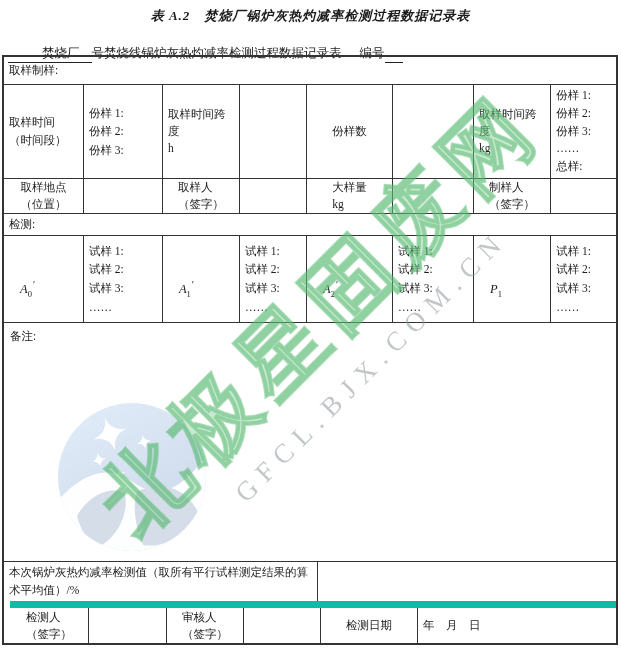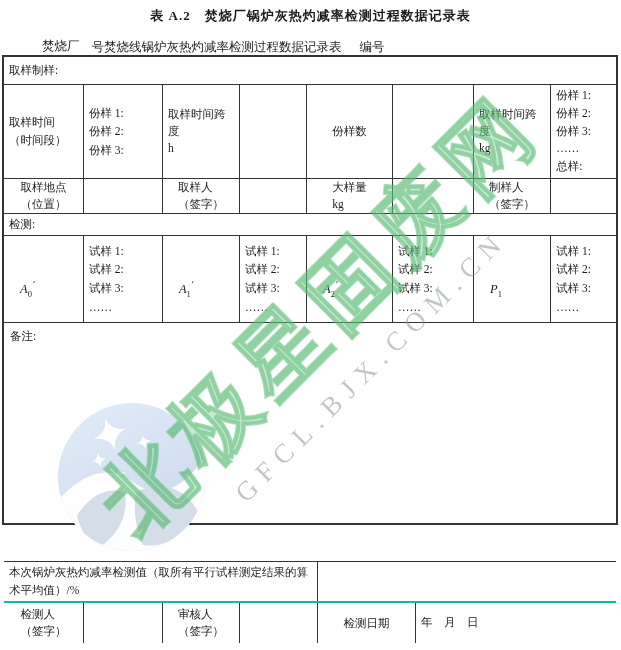--- a/index.html
+++ b/index.html
@@ -1,42 +1,42 @@
 <!DOCTYPE html>
 <html><head>
 <meta charset="utf-8">
 <style>
   html,body{margin:0;padding:0;background:#ffffff;}
   .page{position:relative;width:621px;height:650px;background:#fff;overflow:hidden;
         font-family:"Liberation Serif","DejaVu Serif",serif;color:#1c1c1c;}
 
   
   .title{position:absolute;top:7px;left:0;width:100%;text-align:center;
-         font-size:13px;font-weight:bold;letter-spacing:1px;}
-  .subtitle{position:absolute;top:38px;left:8px;right:4px;font-size:12.5px;
-            display:flex;align-items:flex-end;white-space:nowrap;}
+         font-size:13px;font-weight:bold;letter-spacing:1px;font-style:italic;}
+  .subtitle{position:absolute;top:45px;left:8px;right:4px;font-size:12.5px;
+            display:flex;align-items:flex-start;white-space:nowrap;}
   .ul-group{display:inline-flex;align-items:baseline;border-bottom:1px solid #222;}
   .blank{display:inline-block;}
   .b-pre{width:34px;}
   .b-mid{width:12px;}
   .b-no{width:18px;border-bottom:1px solid #222;align-self:stretch;}
   .gap{display:inline-block;width:18px;}
 
   
-  .grid{position:absolute;left:2px;top:55px;width:616px;height:470px;
+  .grid{position:absolute;left:2px;top:55px;width:616px;height:590px;
         border:2px solid #333;box-sizing:border-box;display:flex;flex-direction:column;
         font-size:11.5px;}
   .row{display:flex;border-top:1px solid #333;box-sizing:border-box;flex:0 0 auto;}
   .row:first-child{border-top:none;}
   .cell{border-left:1px solid #333;box-sizing:border-box;overflow:hidden;white-space:pre-line;}
   .cell:first-child{border-left:none;}
   .full{flex:1 1 100%;}
   .r1{height:27px;} .r2{height:94px;} .r3{height:35px;} .r4{height:22px;}
   .r5{height:87px;} .r6{height:40px;} .r7{height:239px;}
-  .r8{height:42px;border-top:2px solid #14b8a6;}
+  .r8{height:42px;border-top:7px solid #14b8a6;margin-left:6px;}
 
   .w1{flex:0 0 12.9%;} .w2{flex:0 0 12.9%;} .w3{flex:0 0 12.6%;} .w4{flex:0 0 10.95%;}
   .w5{flex:0 0 14.05%;} .w6{flex:0 0 13.25%;} .w7{flex:0 0 12.6%;} .w8{flex:1 1 auto;}
   .rw1{flex:0 0 51.1%;} .rw2{flex:1 1 auto;}
   .f1{flex:0 0 12.9%;} .f2{flex:0 0 12.9%;} .f3{flex:0 0 12.6%;} .f4{flex:0 0 12.75%;}
   .f5{flex:0 0 16%;} .f6{flex:1 1 auto;}
 
   .c-center{display:flex;align-items:center;justify-content:center;text-align:left;line-height:1.45;}
   .c-left{display:flex;align-items:center;justify-content:flex-start;text-align:left;padding:2px 5px;line-height:1.5;}
   .c-top{padding:5px 6px;line-height:1.5;}

